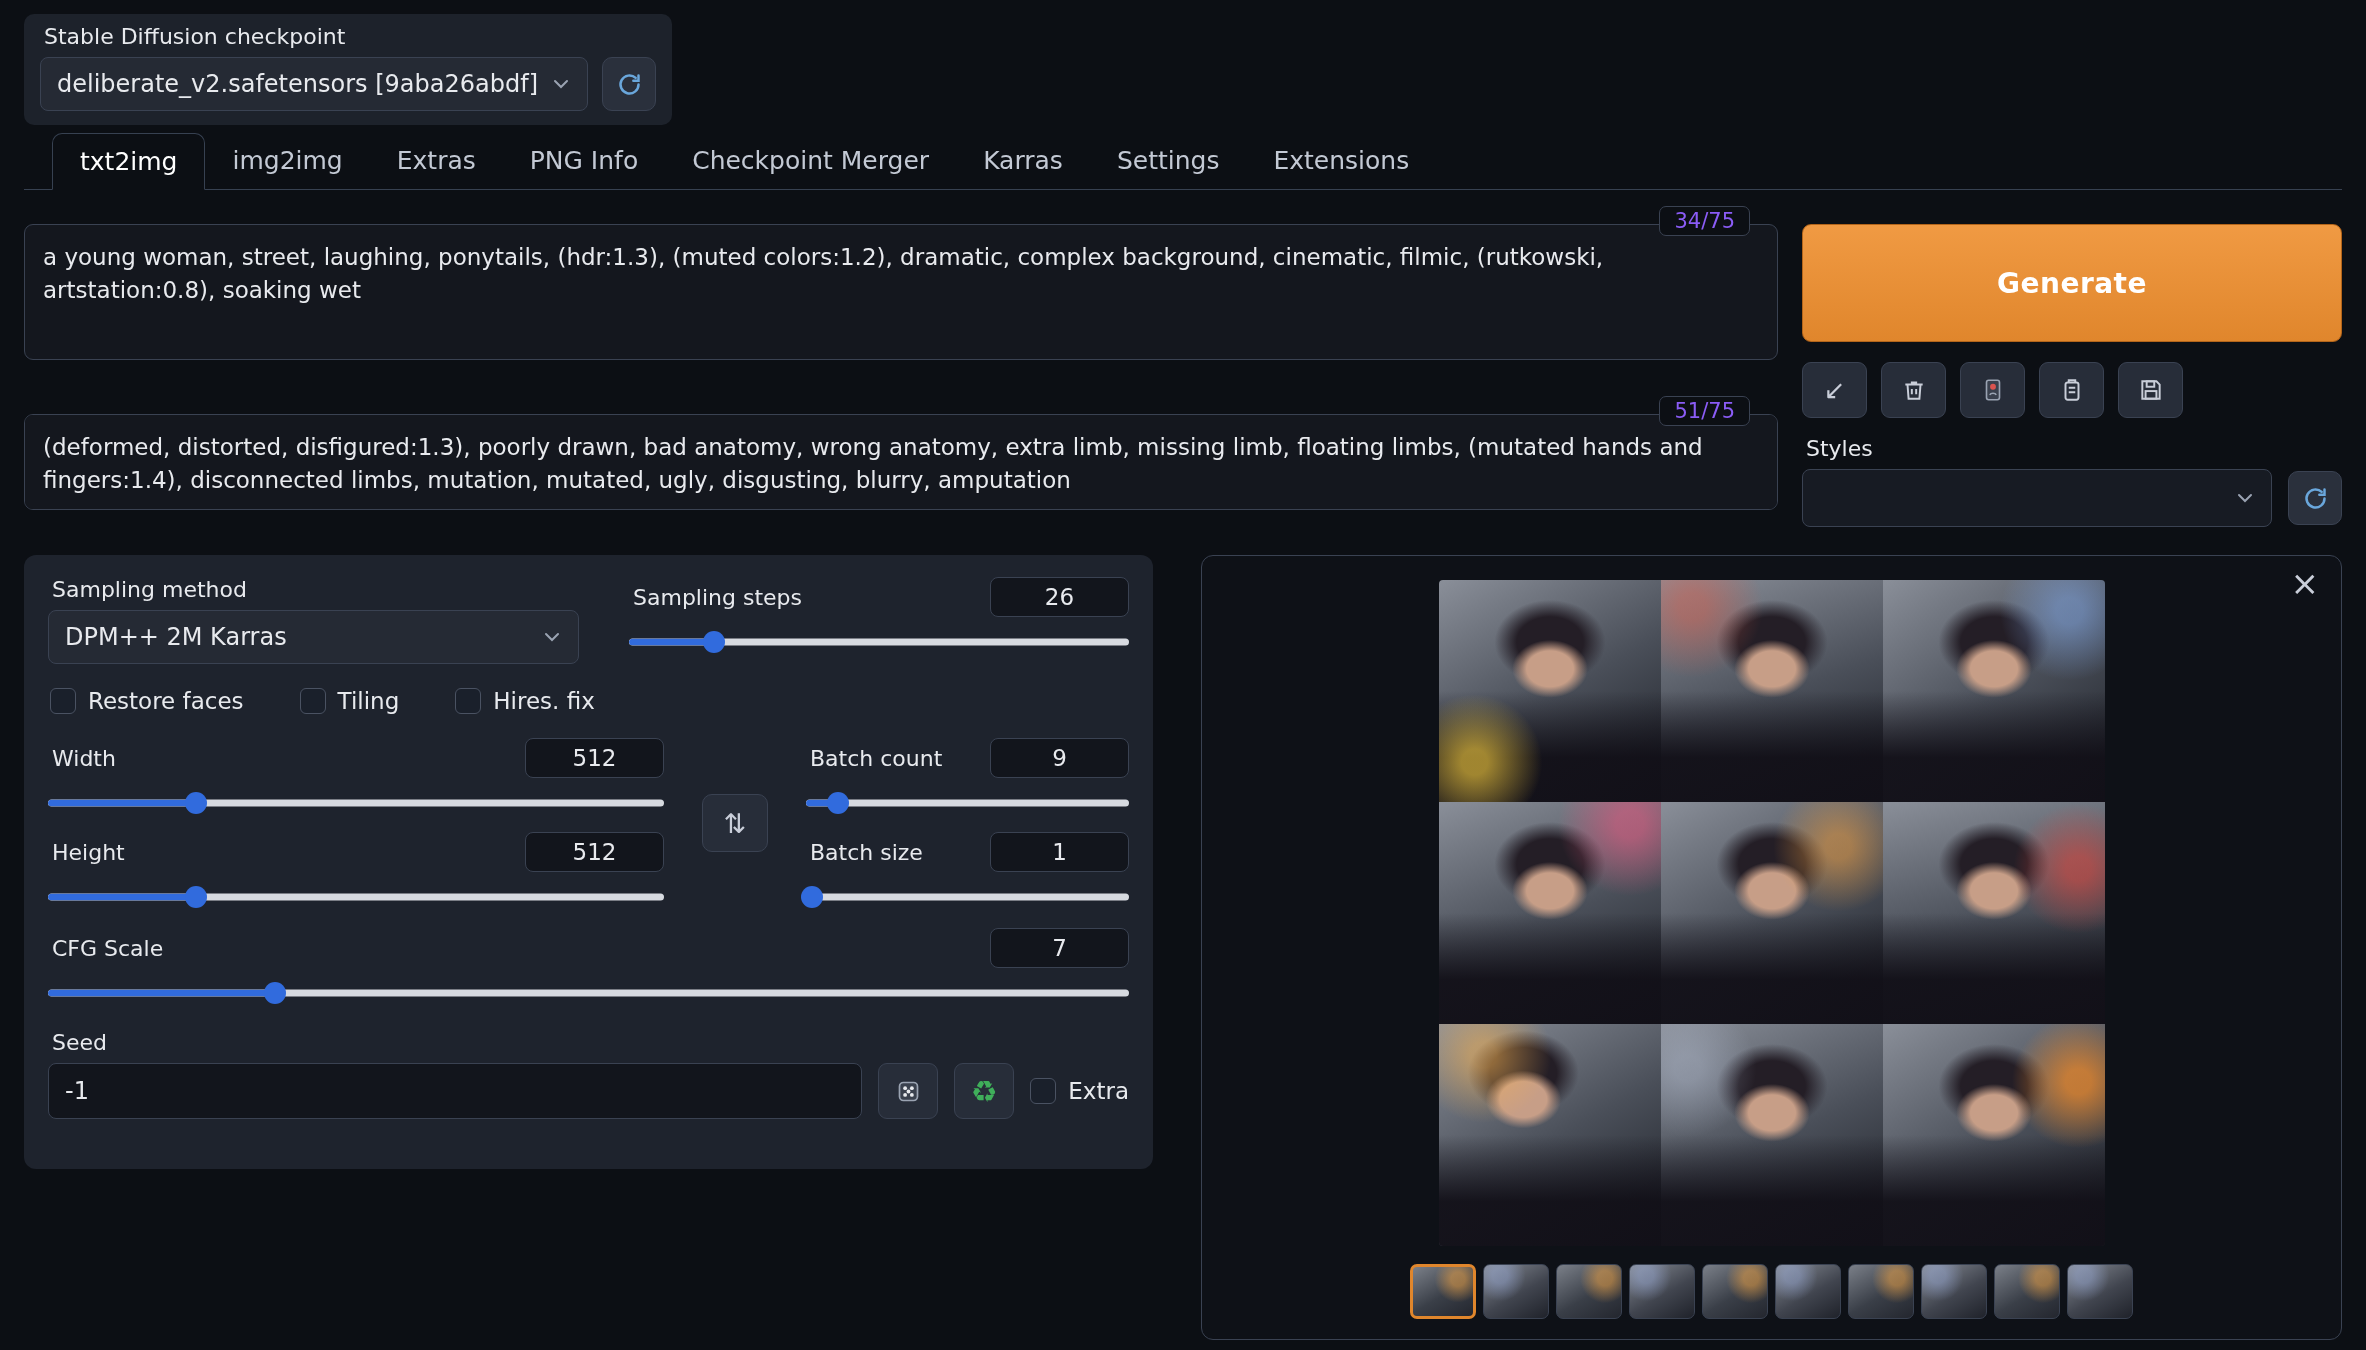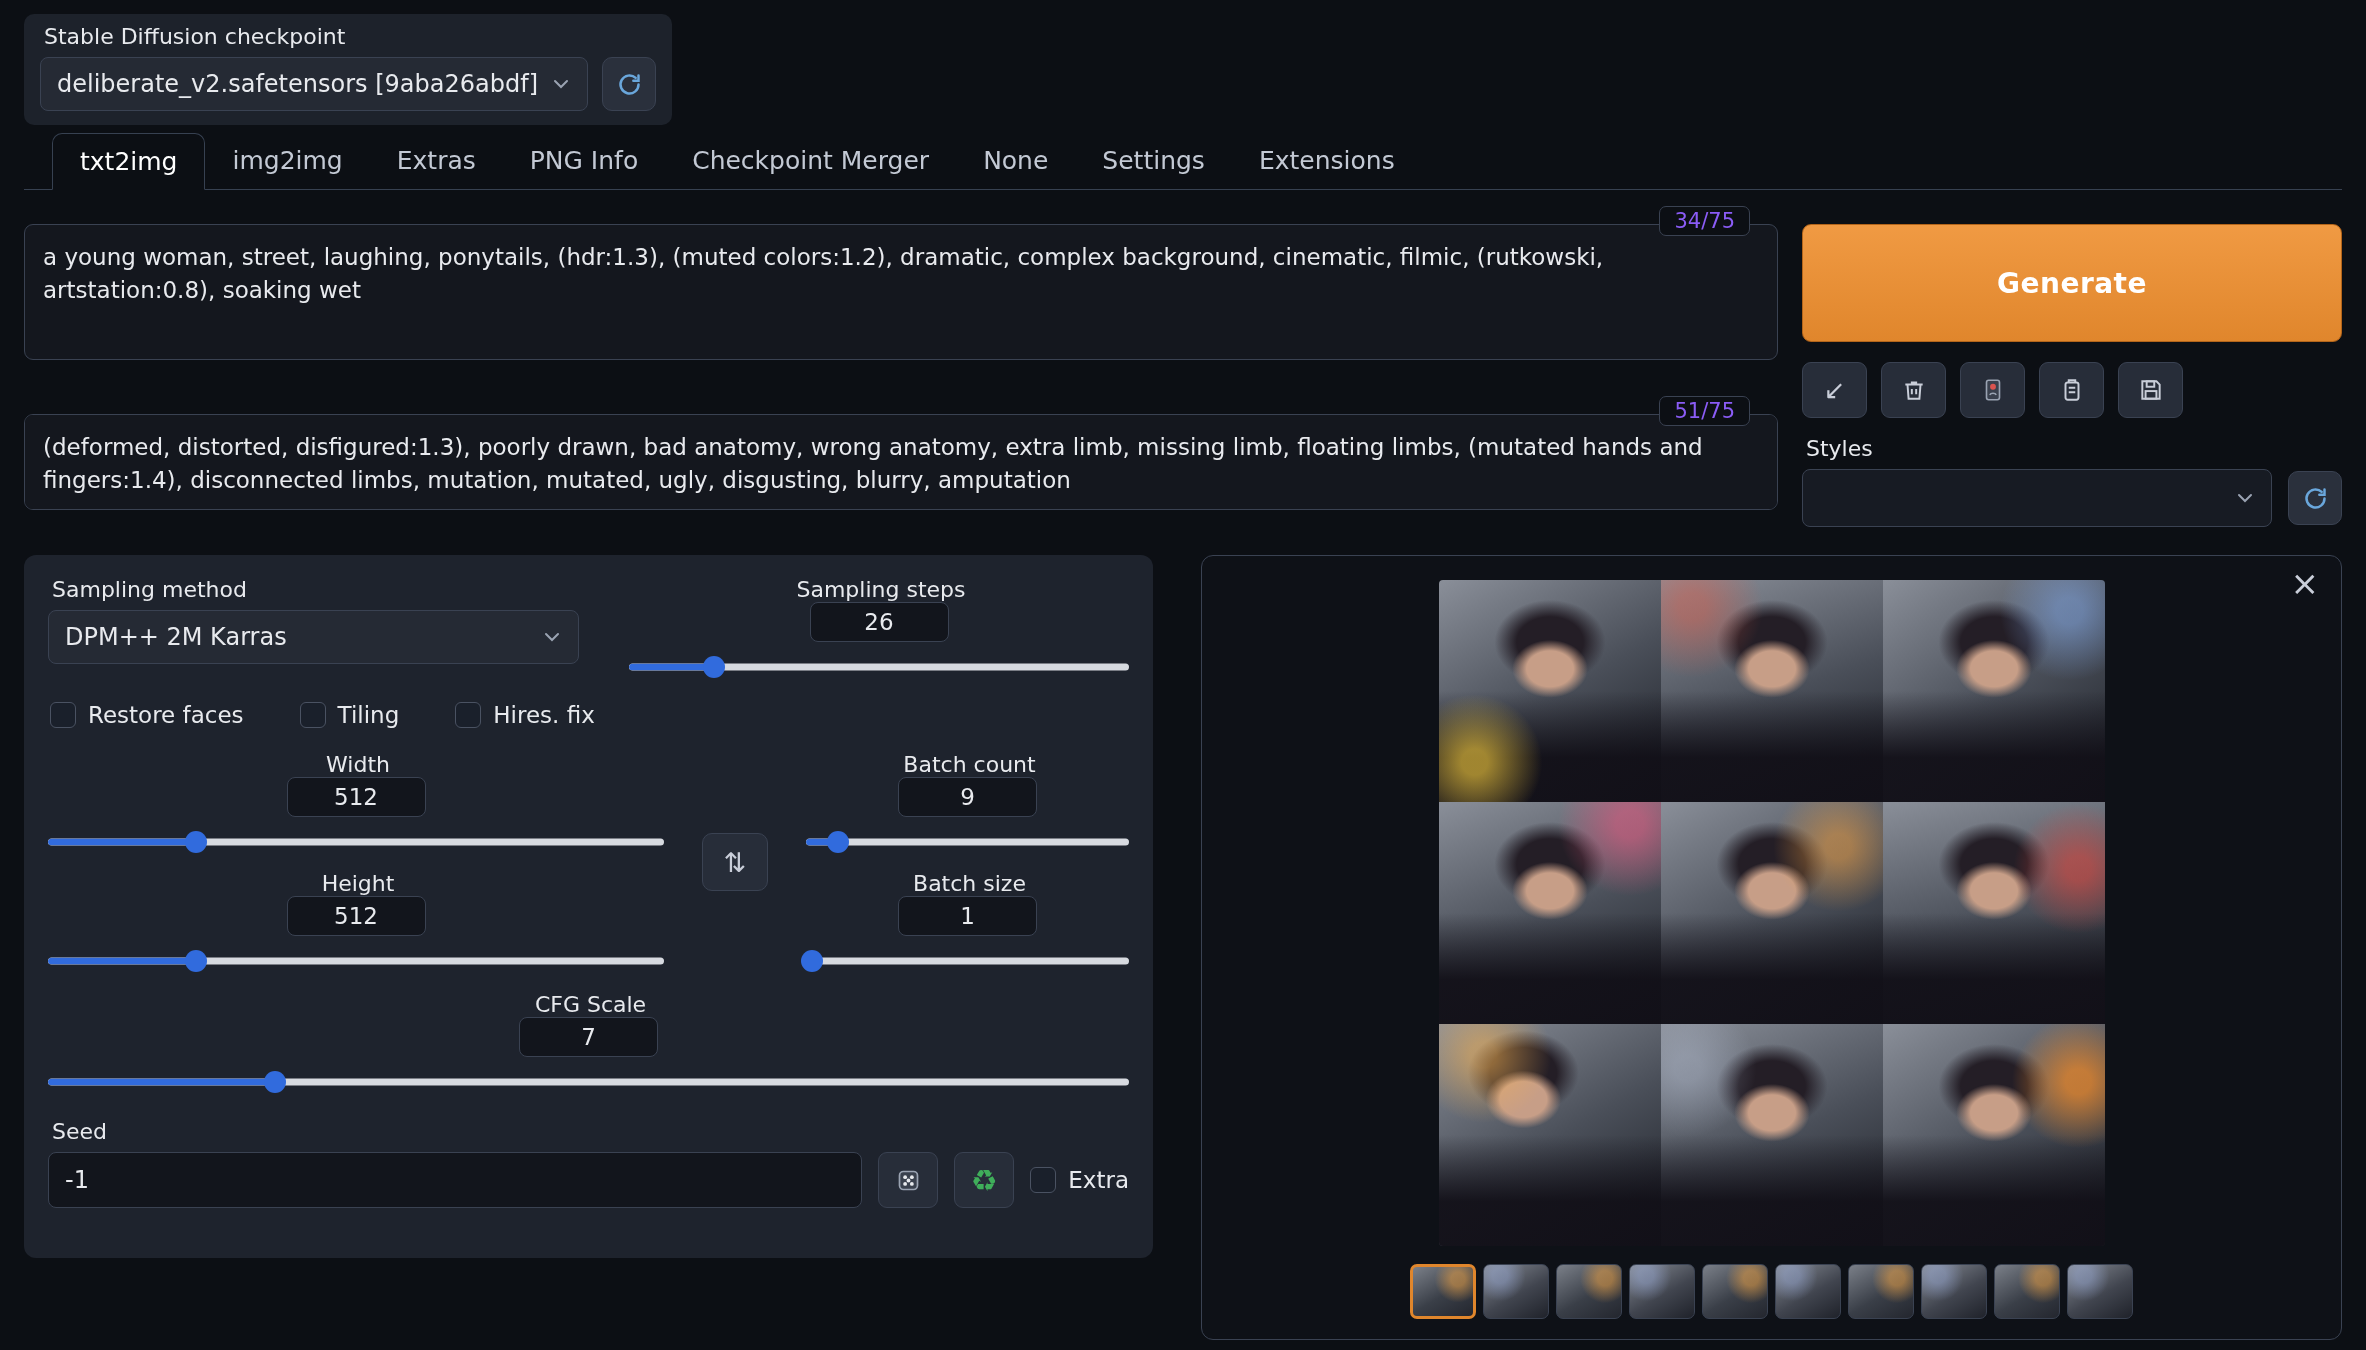--- a/index.html
+++ b/index.html
@@ -52,21 +52,21 @@
     display:flex; align-items:center; justify-content:center; cursor:pointer; color:#c9ced9; font-size:26px;}
   .styles-block{margin-top:18px;}
   .styles-row{display:flex; align-items:center; gap:16px;}
   .styles-select{flex:1; height:58px; background:#171b23;}
   
   .main-row{display:flex; gap:48px; margin-top:28px; align-items:flex-start;justify-content:center;}
   .settings-panel{width:1129px; background:var(--panel); border-radius:12px; padding:22px 24px 26px 24px;}
   .sp-row1{display:flex; gap:50px; margin-bottom:24px;}
   .sm-col{width:531px;}
   .ss-col{flex:1;}
-  .num-row{display:flex; justify-content:space-between; align-items:center;flex-direction:column;}
+  .num-row{display:flex; justify-content:space-between; align-items:center;}
   .num-row .field-label{margin-bottom:0;}
   input.num-input{width:139px; height:40px; background:#12151c; border:1px solid var(--border); border-radius:8px;
     color:var(--text); font-size:23px; text-align:center; outline:none;
     font-family:"DejaVu Sans","Liberation Sans",sans-serif;}
   
   .slider{position:relative; height:22px; margin-top:14px; cursor:pointer;}
   .slider-track{position:absolute; top:50%; left:0; right:0; height:7px; transform:translateY(-50%);
     background:#d7dae0; border-radius:4px; overflow:hidden;}
   .slider-fill{height:100%; background:var(--slider,#316bdd); border-radius:4px;}
   .slider-thumb{position:absolute; top:50%; width:22px; height:22px; background:var(--slider,#316bdd);
@@ -156,21 +156,21 @@
   </div>
 </div>
 
 
 <div class="tabs">
   <div class="tab active">txt2img</div>
   <div class="tab">img2img</div>
   <div class="tab">Extras</div>
   <div class="tab">PNG Info</div>
   <div class="tab">Checkpoint Merger</div>
-  <div class="tab">None</div>
+  <div class="tab">Karras</div>
   <div class="tab">Settings</div>
   <div class="tab">Extensions</div>
 </div>
 
 <div class="content">
 
   <div class="top-row">
     <div class="prompts-col">
       <div class="prompt-box">
         <span class="token-counter">34/75</span>

